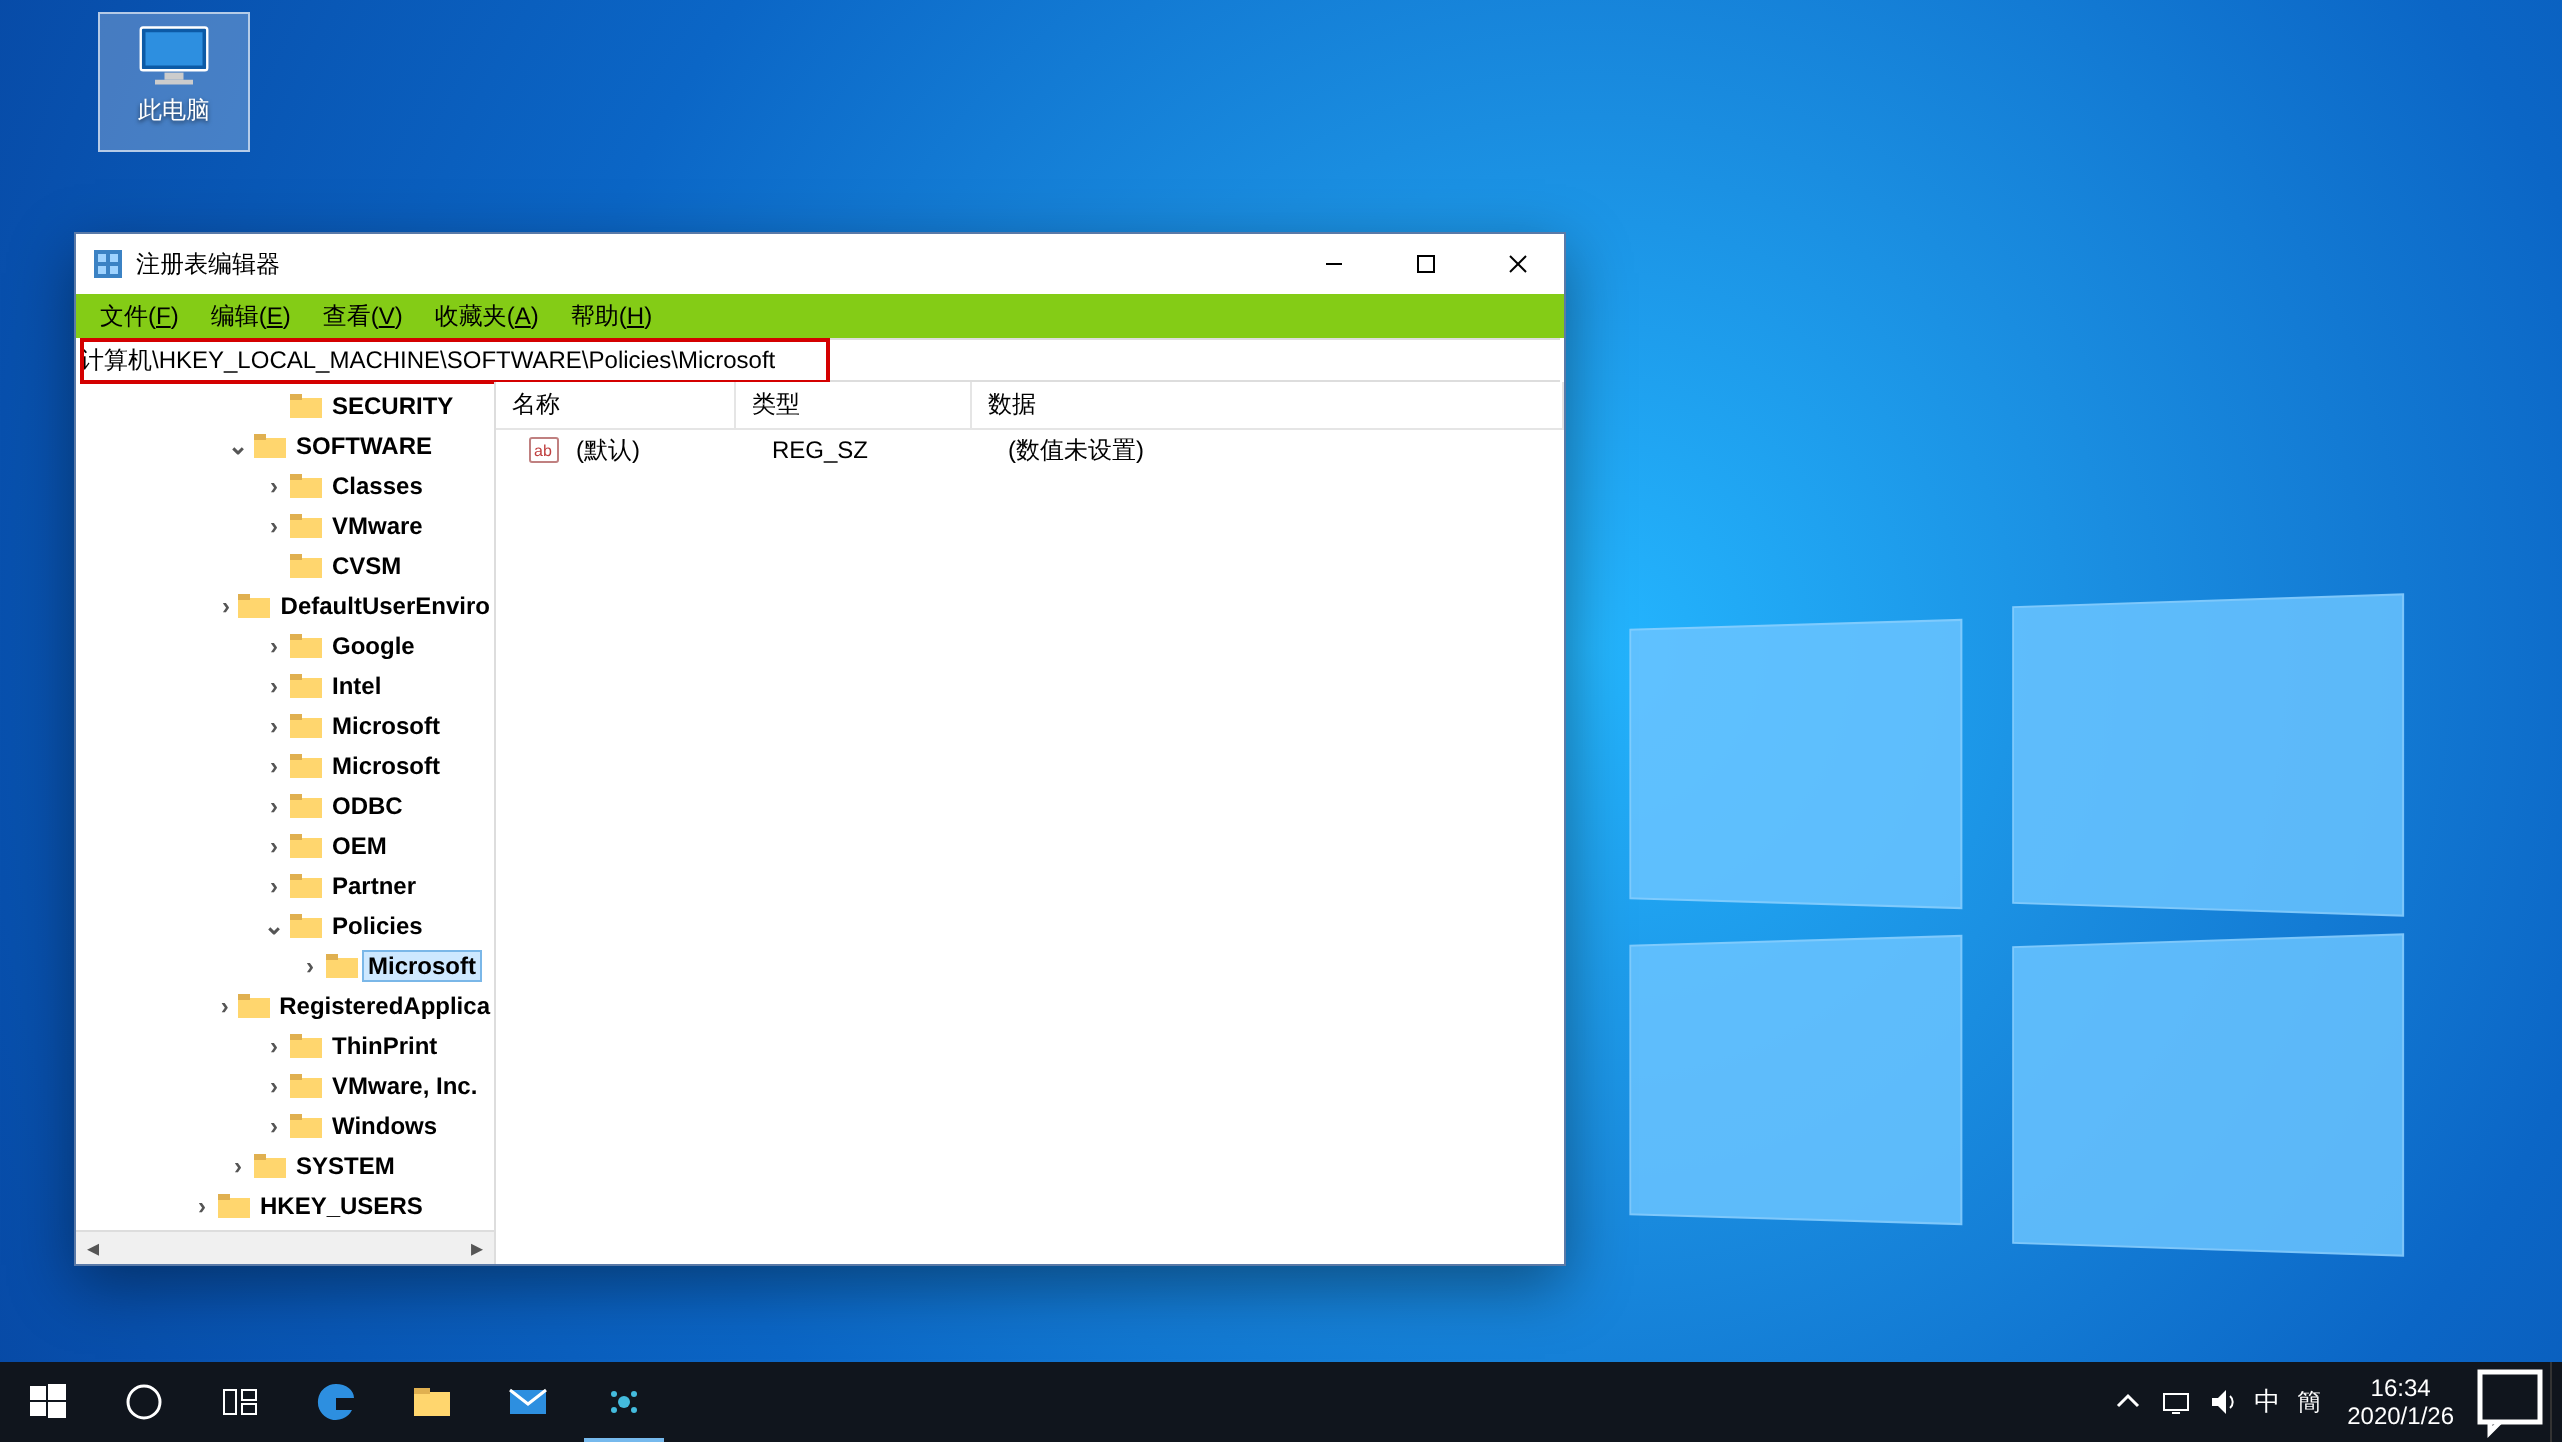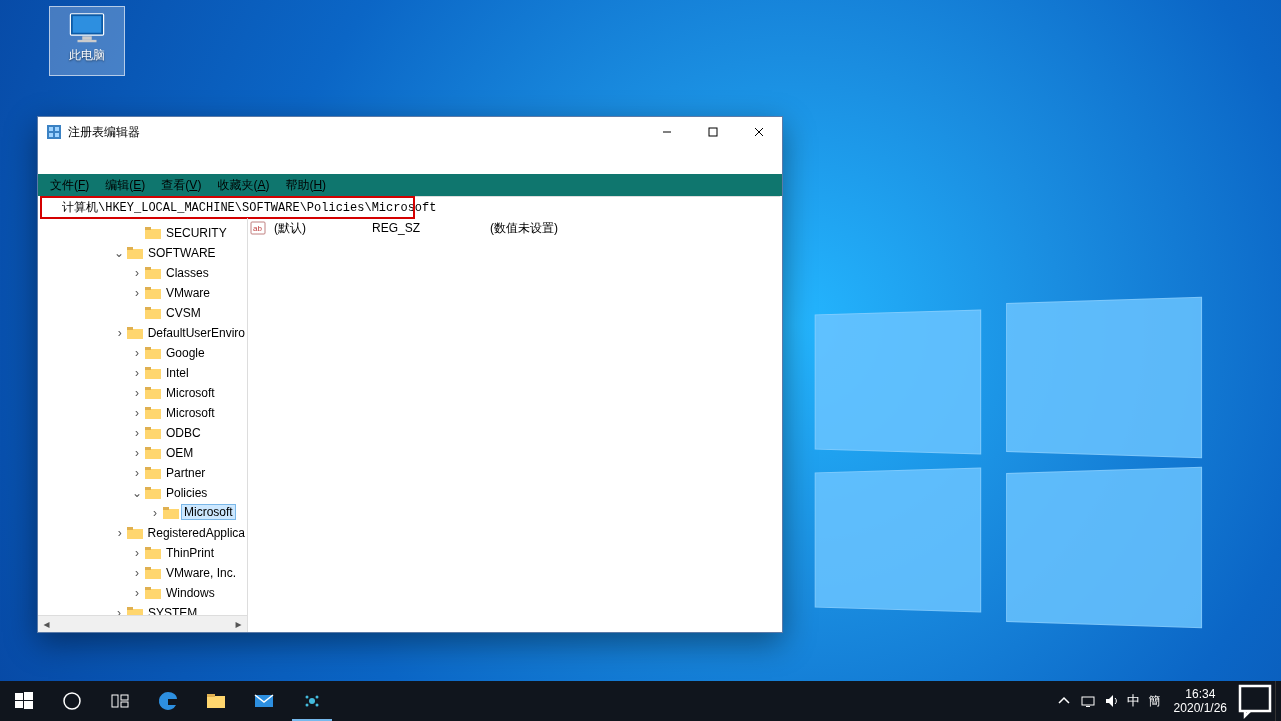--- a/index.html
+++ b/index.html
@@ -34,48 +34,48 @@
   background: #fff; border: 1px solid #5a7aa8; box-shadow: 0 10px 30px rgba(0,0,0,0.4);
   display: flex; flex-direction: column;
 }
 .titlebar { height: 30px; display: flex; align-items: center; padding: 0 0 0 8px; background: #fff; }
 .titlebar .ticon { width: 16px; height: 16px; margin-right: 6px; }
 .titlebar .title { font-size: 12px; color: #000; flex: 0 0 auto; }
 .titlebar .spacer { flex: 1; }
 .winbtn { width: 46px; height: 30px; display: flex; align-items: center; justify-content: center; cursor: pointer; }
 .winbtn svg { width: 10px; height: 10px; }
 
-.menubar { height: 22px; padding: 0 4px; font-size: 12px; display: flex; align-items: center; background: #0f766e; margin-top: 27px; }
+.menubar { height: 22px; padding: 0 4px; font-size: 12px; display: flex; align-items: center; background: #84cc16; }
 .menuitem { padding: 2px 8px; cursor: pointer; }
 .menuitem u { text-decoration: underline; }
 
 .addressbar { height: 22px; border-top: 1px solid #ddd; border-bottom: 1px solid #ddd; margin: 0 2px; position: relative; }
 .addresshl { position: absolute; top: -1px; left: 0; height: 23px; width: 375px; border: 2px solid #d40000; pointer-events: none; }
-.addressbar input { width: 100%; height: 100%; border: none; padding: 0 22px; font-size: 12px; outline: none; font-family: Liberation Mono, monospace; }
+.addressbar input { width: 100%; height: 100%; border: none; padding: 0 0; font-size: 12px; outline: none; }
 
 .body { flex: 1; display: flex; min-height: 0; }
 .tree { width: 210px; border-right: 1px solid #ddd; overflow: hidden; font-size: 12px; color: #000; position: relative; }
 .tree-inner { padding: 2px 0 2px 0; }
-.node { display: flex; align-items: flex-end; height: 20px; white-space: nowrap; cursor: pointer; }
+.node { display: flex; align-items: center; height: 20px; white-space: nowrap; cursor: pointer; font-weight: bold; }
 .node.selected .nlabel { background: #cde8ff; border: 1px solid #7ab7e8; padding: 0 2px; margin-left: -1px; }
 .exp { width: 14px; display: inline-flex; justify-content: center; color: #555; font-size: 12px; user-select: none; }
 .findent { display: inline-block; }
 .fico { width: 16px; height: 14px; margin: 0 3px 0 1px; flex: 0 0 auto; }
 .nlabel { padding: 0 2px; }
 
 .treescroll { position: absolute; bottom: 0; left: 0; right: 0; height: 17px; background: #f0f0f0; border-top: 1px solid #ddd; display: flex; align-items: center; justify-content: space-between; }
 .treescroll .arr { width: 17px; height: 17px; display: flex; align-items: center; justify-content: center; color: #555; cursor: pointer; }
 
 .values { flex: 1; overflow: auto; font-size: 12px; }
 .vhead { display: flex; border-bottom: 1px solid #e5e5e5; background: #fff; position: sticky; top: 0; }
 .vcol { padding: 3px 8px; border-right: 1px solid #e5e5e5; cursor: pointer; }
 .vc1 { width: 120px; } .vc2 { width: 118px; } .vc3 { flex: 1; }
 .vrow { display: flex; align-items: center; height: 20px; }
 .vrow .cell { padding: 0 8px; }
-.strico { width: 16px; height: 16px; margin-left: 2px; flex: 0 0 auto; }
+.strico { width: 16px; height: 16px; margin-left: 16px; flex: 0 0 auto; }
 
 
 .taskbar {
   position: absolute; bottom: 0; left: 0; right: 0; height: 40px;
   background: #10151d; display: flex; align-items: center; color: #fff;
 }
 .startbtn { width: 48px; height: 40px; display: flex; align-items: center; justify-content: center; cursor: pointer; }
 .startbtn svg { width: 18px; height: 18px; }
 
 .searchbox { width: 344px; height: 40px; background: #fff; display: flex; align-items: center; padding: 0 12px; cursor: text; }
@@ -380,20 +380,25 @@
               <span class="nlabel">HKEY_USERS</span>
             </div>
           </div>
         <div class="treescroll">
           <span class="arr">◂</span>
           <span class="arr">▸</span>
         </div>
       </div>
 
       <div class="values">
+        <div class="vhead">
+          <div class="vcol vc1">名称</div>
+          <div class="vcol vc2">类型</div>
+          <div class="vcol vc3">数据</div>
+        </div>
         <div class="vrow">
           <span class="strico">
             <svg viewBox="0 0 16 16">
                 <rect x="1" y="2" width="14" height="12" rx="1" fill="#fff" stroke="#c08080"></rect>
                 <text x="3" y="11" font-size="8" fill="#c04040" font-family="monospace">ab</text>
               </svg>
           </span>
           <div class="cell" style="width:98px">(默认)</div>
           <div class="cell" style="width:118px">REG_SZ</div>
           <div class="cell">(数值未设置)</div>

